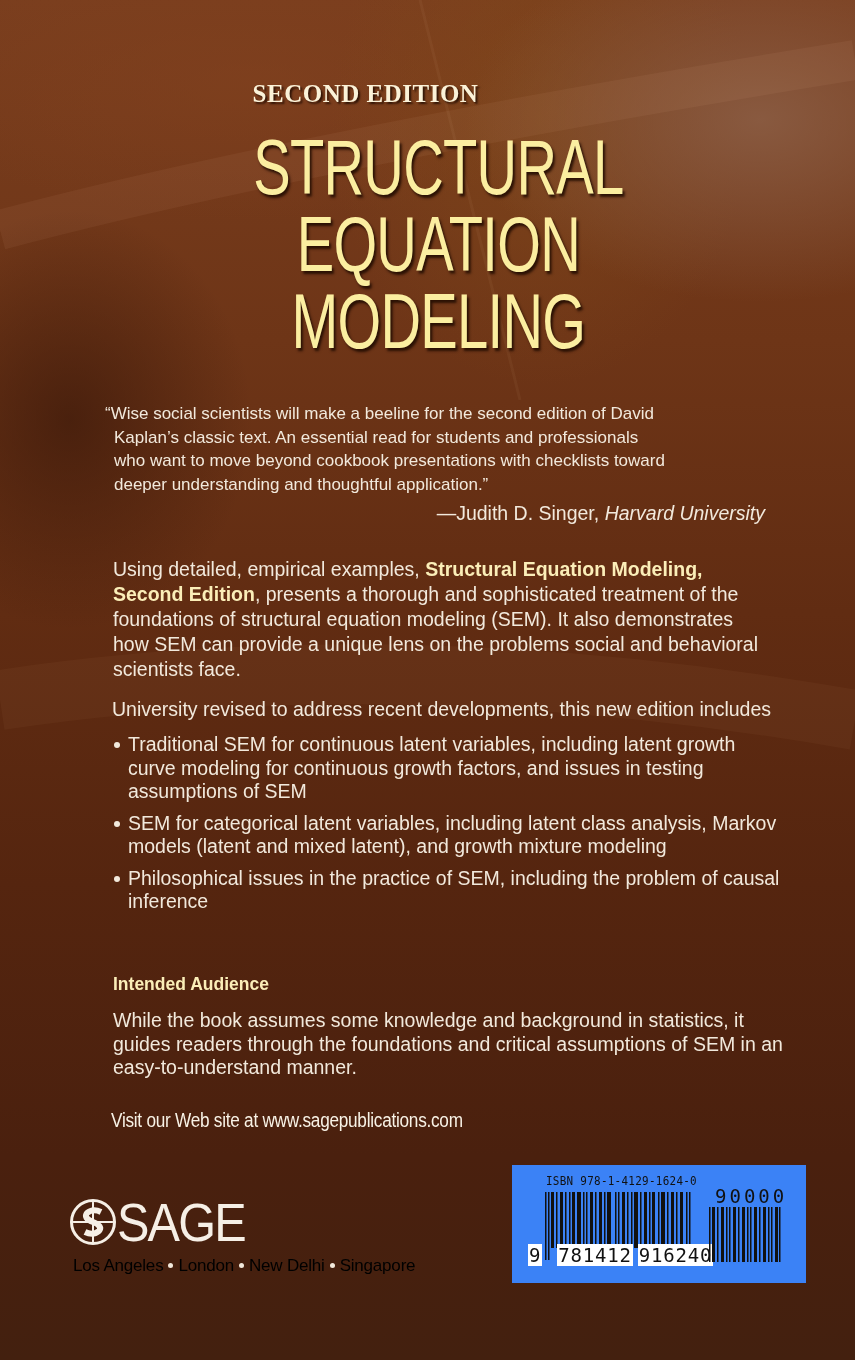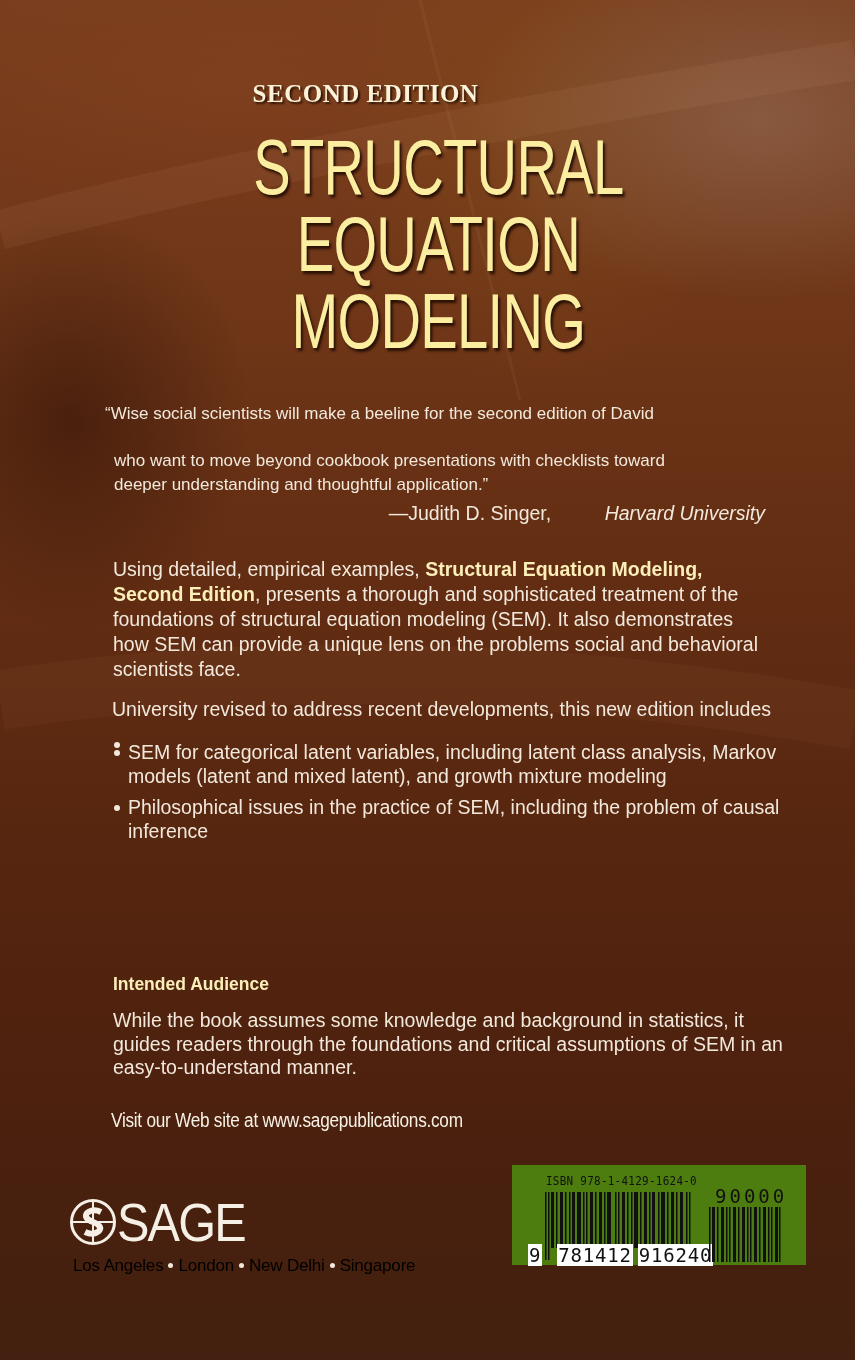--- a/index.html
+++ b/index.html
@@ -30,40 +30,40 @@
       text-shadow: 3px 3px 3px rgba(30,10,0,0.85);
       letter-spacing:-1px;
       padding-left:22px; box-sizing:border-box;
     }
     .quote {
       left:105px; top:402px; width:680px;
       font-size:17px; line-height:23.5px; color:#f2e9dc;
     }
     .quote p { margin:0; padding-left:9px; text-indent:-9px; }
     .attrib { left:105px; width:660px; top:502px; text-align:right; font-size:19.5px; color:#f2e9dc; }
-    .attrib i { font-style:italic;margin-left:48px; }
+    .attrib i { font-style:italic; }
     .desc {
       left:113px; top:557px; width:660px;
       font-size:19.5px; line-height:25px; color:#f2e9dc;
     }
     .desc b { color:#fbeeb8; }
     .intro { left:112px; top:698px; font-size:19.5px; color:#f2e9dc; white-space:nowrap; }
     .bullets { left:112px; top:733px; width:670px; margin:0; padding:0; list-style:none;
       font-size:19.5px; line-height:23.5px; color:#f2e9dc; }
     .bullets li { position:relative; padding-left:16px; margin-bottom:8px; }
     .bullets li .dot { position:absolute; left:2px; top:9px; width:6px; height:6px; border-radius:50%; background:#f2e9dc; }
     .aud-head { left:113px; top:974px; font-size:17.5px; font-weight:bold; color:#fbeeb8; }
     .aud-body { left:113px; top:1001px; width:670px; font-size:19.5px; line-height:23.5px; color:#f2e9dc;margin-top:8px; }
     .visit { left:111px; top:1109px; font-size:20px; color:#f8f2e6; transform:scaleX(0.86); transform-origin:0 0; white-space:nowrap; letter-spacing:-0.3px; }
     .logo { left:70px; top:1197px; height:50px; display:flex; align-items:center; }
     .logo .mark { width:46px; height:46px; border:3px solid #f6efe6; border-radius:50%; box-sizing:border-box; position:relative; overflow:hidden; }
     .logo .word { font-size:54px; line-height:1; color:#f6efe6; letter-spacing:-2px; margin-left:1px; transform:scaleX(0.9); transform-origin:0 50%; }
     .cities { left:73px; top:1256px; font-size:17px; color:#000000; letter-spacing:-0.2px; white-space:nowrap; }
     .cities .sep { display:inline-block; width:5px; height:5px; border-radius:50%; background:#f2e9dc; vertical-align:middle; margin:0 5px 2px; }
-    .barcode-box { left:512px; top:1165px; width:294px; height:100px; background:#4d7c0f; }
+    .barcode-box { left:512px; top:1165px; width:294px; height:118px; background:#3b82f6; }
     .isbn { position:absolute; left:34px; top:9px; font-family:"DejaVu Sans Mono", monospace; font-size:11.5px; color:#111; letter-spacing:0.3px; transform:scaleX(0.95); transform-origin:0 0; }
     .bars-main { position:absolute; left:33px; top:27px; width:148px; height:68px; }
     .bars-add { position:absolute; left:197px; top:42px; width:72px; height:55px; }
     .num-main { position:absolute; left:16px; top:79px; font-family:"DejaVu Sans Mono", monospace; font-size:19px; color:#111; background:transparent; letter-spacing:0.8px; }
     .num-main span { background:#fff; padding:0 1px; }
     .num-add { position:absolute; left:203px; top:20px; font-family:"DejaVu Sans Mono", monospace; font-size:19px; color:#111; letter-spacing:3px; }
     .streak { position:absolute; pointer-events:none; }
   </style>
 </head>
 <body>
@@ -77,36 +77,36 @@
 <div class="abs edition">SECOND EDITION</div>
 
 <div>
   <div class="abs title-line" style="top:128px">STRUCTURAL</div>
   <div class="abs title-line" style="top:205px">EQUATION</div>
   <div class="abs title-line" style="top:282px">MODELING</div>
 </div>
 
 <div class="abs quote">
   <p><span>“Wise social scientists will make a beeline for the second edition of David</span><br>
-  <br>
+  <span>Kaplan’s classic text. An essential read for students and professionals</span><br>
   <span>who want to move beyond cookbook presentations with checklists toward</span><br>
   <span>deeper understanding and thoughtful application.”</span></p>
 </div>
 <div class="abs attrib">
   <span>—Judith D. Singer, </span><i>Harvard University</i>
 </div>
 
 <div class="abs desc">
   <span>Using detailed, empirical examples, </span><b>Structural Equation Modeling, Second Edition</b><span>, presents a thorough and sophisticated treatment of the foundations of structural equation modeling (SEM). It also demonstrates how SEM can provide a unique lens on the problems social and behavioral scientists face.</span>
 </div>
 
 <div class="abs intro">University revised to address recent developments, this new edition includes</div>
 
 <ul class="abs bullets">
-  <li><span class="dot"></span></li>
+  <li><span class="dot"></span><span>Traditional SEM for continuous latent variables, including latent growth curve modeling for continuous growth factors, and issues in testing assumptions of SEM</span></li>
   <li><span class="dot"></span><span>SEM for categorical latent variables, including latent class analysis, Markov models (latent and mixed latent), and growth mixture modeling</span></li>
   <li><span class="dot"></span><span>Philosophical issues in the practice of SEM, including the problem of causal inference</span></li>
 </ul>
 
 <div class="abs aud-head">Intended Audience</div>
 <div class="abs aud-body">While the book assumes some knowledge and background in statistics, it guides readers through the foundations and critical assumptions of SEM in an easy-to-understand manner.</div>
 
 <div class="abs visit">Visit our Web site at www.sagepublications.com</div>
 
 <div class="abs logo">

